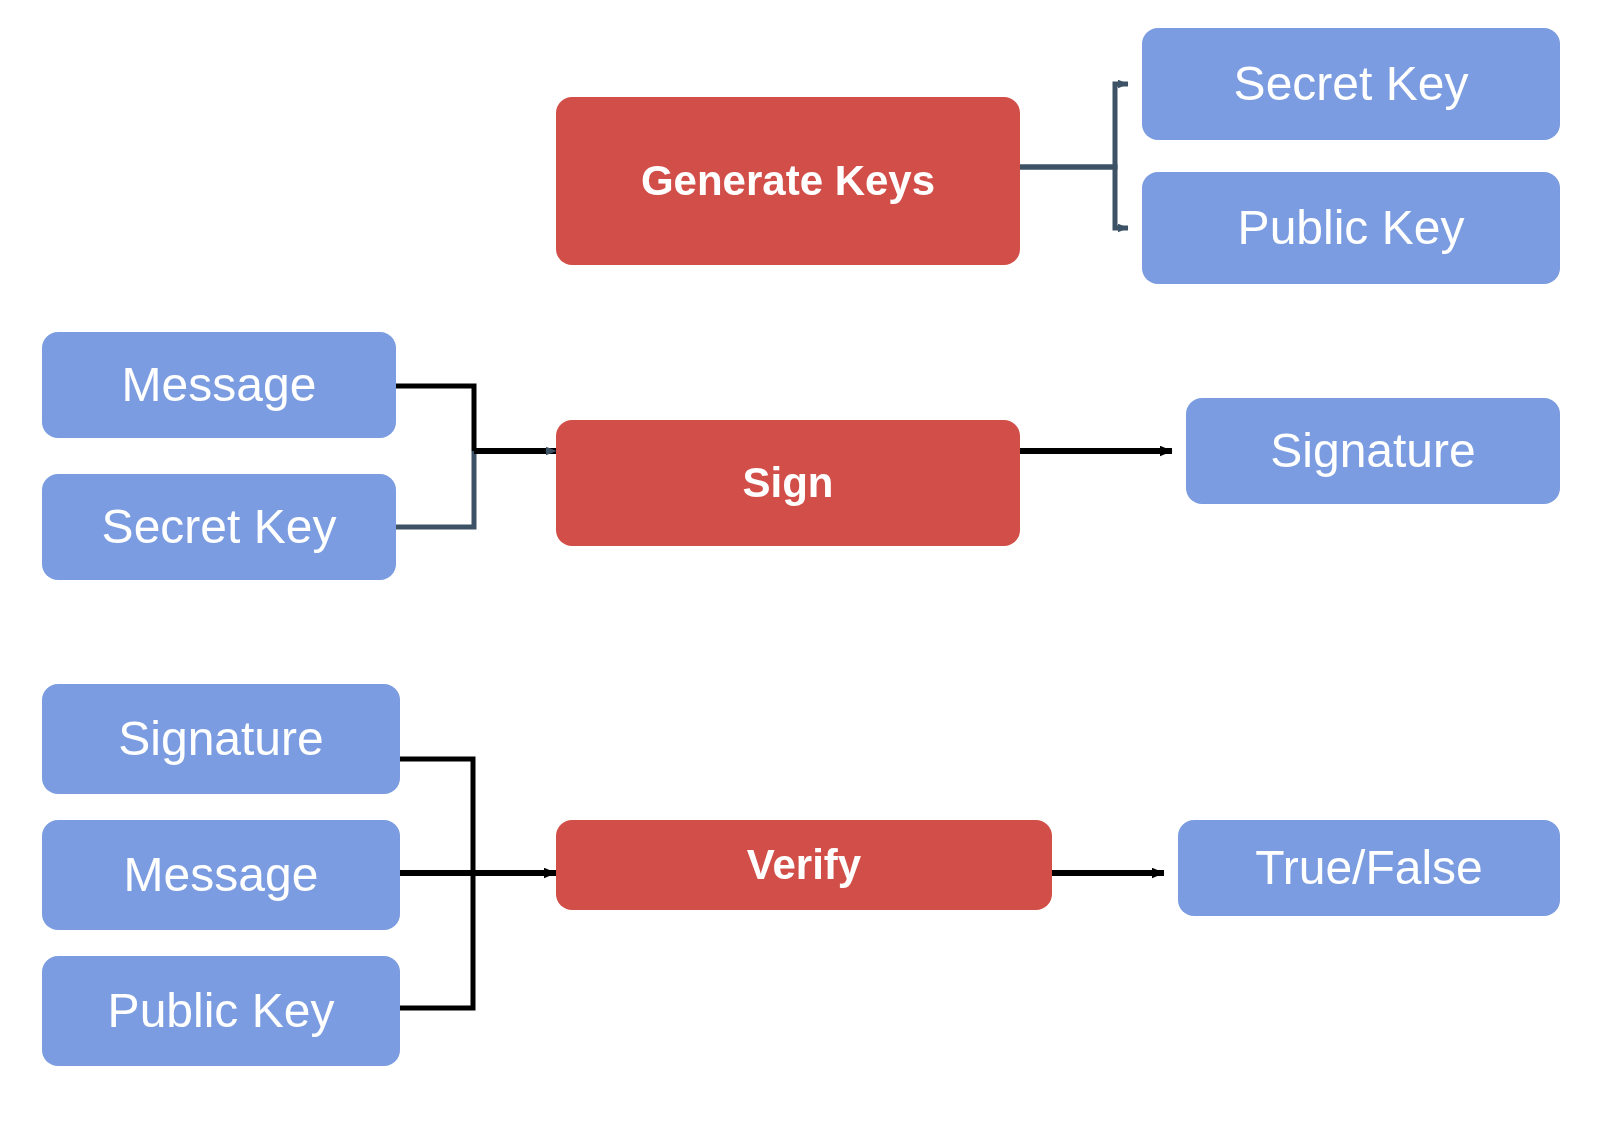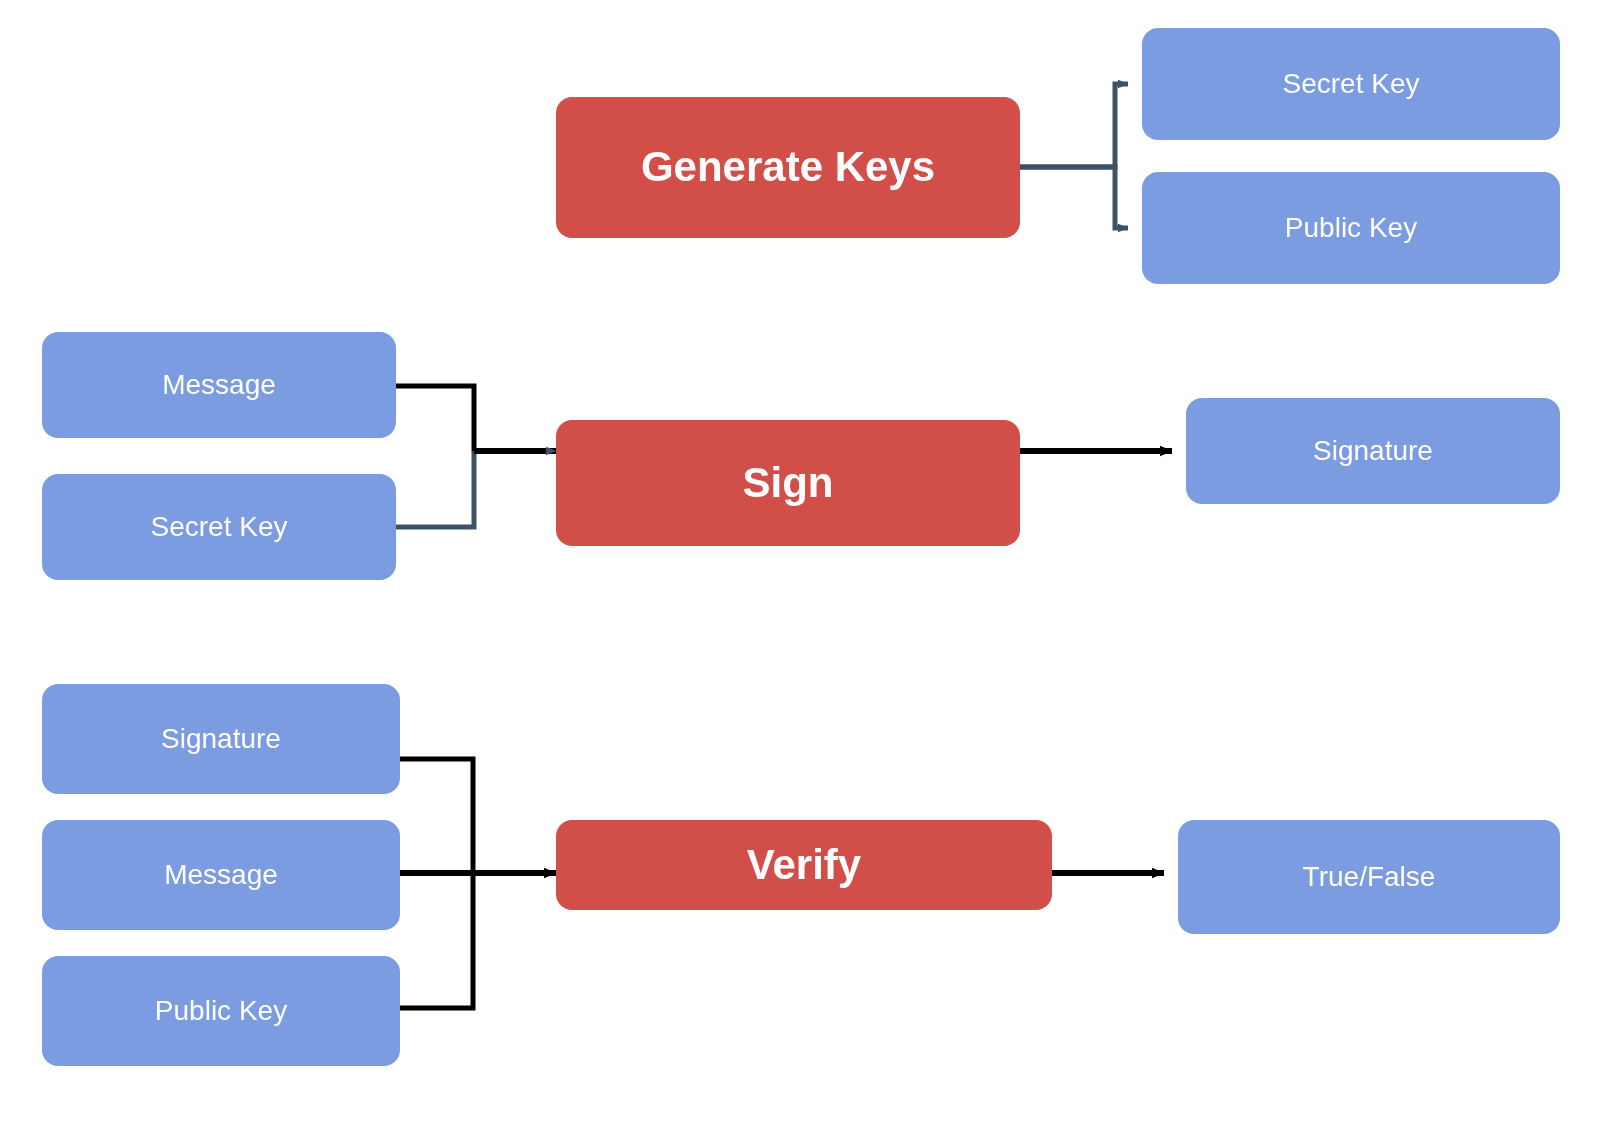--- a/index.html
+++ b/index.html
@@ -33,21 +33,21 @@
     box-sizing: border-box;
     border-radius: 16px;
     color: #ffffff;
     text-align: center;
     line-height: 1.1;
     z-index: 2;
     -webkit-font-smoothing: antialiased;
   }
   .node.data {
     background: #7b9ce0;
-    font-size: 28px;
+    font-size: 48px;
     font-weight: 400;
   }
   .node.op {
     background: #d24f49;
     font-size: 42px;
     font-weight: bold;
   }
   .node .label {
     display: block;
     padding: 0 10px;
@@ -98,21 +98,21 @@
     </g>
     <g>
       <path d="M400,873 L556,873" fill="none" stroke="#000000" stroke-width="6" marker-end="url(#arrowBlack)"></path>
     </g>
 
     <g>
       <path d="M1052,873 L1164,873" fill="none" stroke="#000000" stroke-width="6" marker-end="url(#arrowBlack)"></path>
     </g>
   </svg>
 
-  <div class="node op" style="left:556px; top:97px; width:464px; height:141px;">
+  <div class="node op" style="left:556px; top:97px; width:464px; height:168px;">
     <span class="label">Generate Keys</span>
   </div>
 
   <div class="node data" style="left:1142px; top:28px; width:418px; height:112px;">
     <span class="label">Secret Key</span>
   </div>
 
   <div class="node data" style="left:1142px; top:172px; width:418px; height:112px;">
     <span class="label">Public Key</span>
   </div>
@@ -142,17 +142,17 @@
   </div>
 
   <div class="node data" style="left:42px; top:956px; width:358px; height:110px;">
     <span class="label">Public Key</span>
   </div>
 
   <div class="node op" style="left:556px; top:820px; width:496px; height:90px;">
     <span class="label">Verify</span>
   </div>
 
-  <div class="node data" style="left:1178px; top:820px; width:382px; height:114px;">
+  <div class="node data" style="left:1178px; top:820px; width:382px; height:96px;">
     <span class="label">True/False</span>
   </div>
 
 </div>
 
 </body></html>

